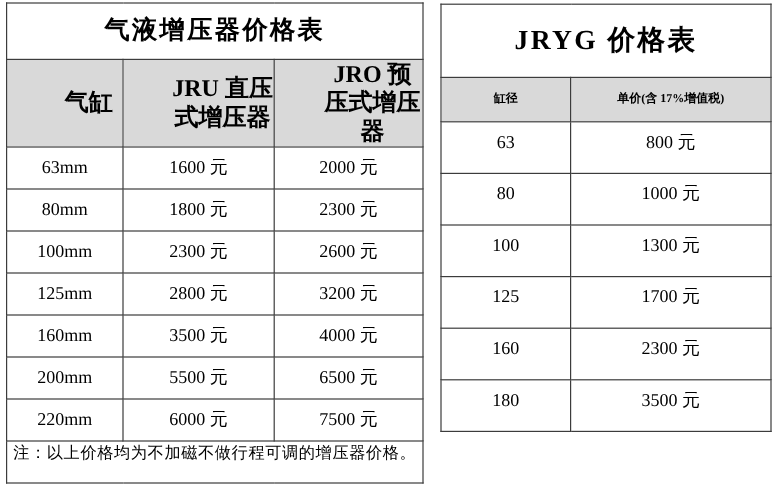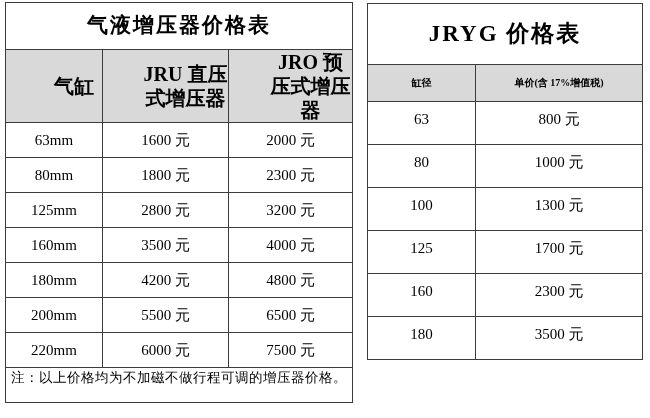--- a/index.html
+++ b/index.html
@@ -104,33 +104,33 @@
           <td>63mm</td>
           <td>1600 元</td>
           <td>2000 元</td>
         </tr>
         <tr>
           <td>80mm</td>
           <td>1800 元</td>
           <td>2300 元</td>
         </tr>
         <tr>
+          <td>100mm</td>
+          <td>2300 元</td>
+          <td>2600 元</td>
+        </tr>
+        <tr>
           <td>125mm</td>
           <td>2800 元</td>
           <td>3200 元</td>
         </tr>
         <tr>
           <td>160mm</td>
           <td>3500 元</td>
           <td>4000 元</td>
-        </tr>
-        <tr>
-          <td>180mm</td>
-          <td>4200 元</td>
-          <td>4800 元</td>
         </tr>
         <tr>
           <td>200mm</td>
           <td>5500 元</td>
           <td>6500 元</td>
         </tr>
         <tr>
           <td>220mm</td>
           <td>6000 元</td>
           <td>7500 元</td>

